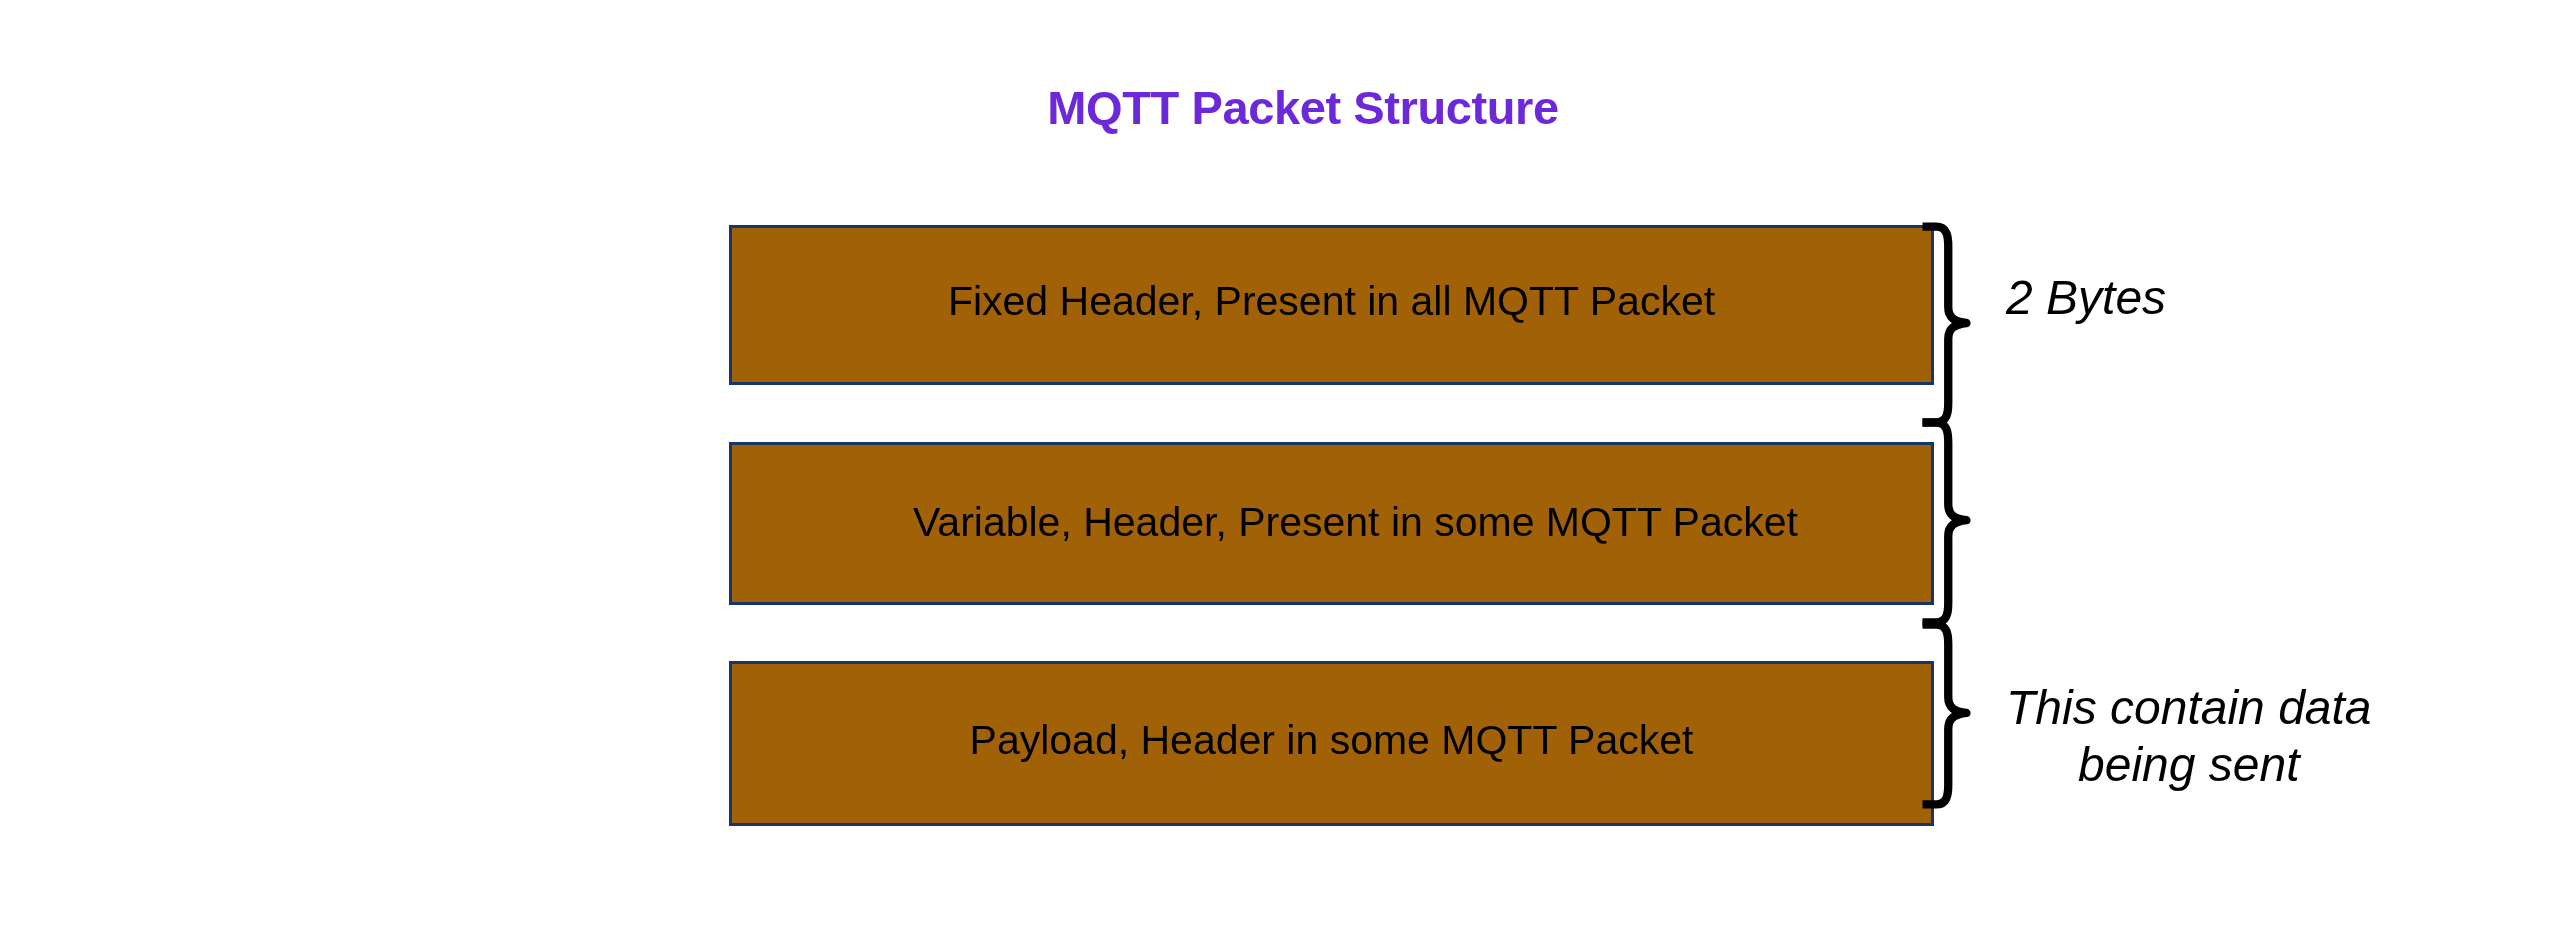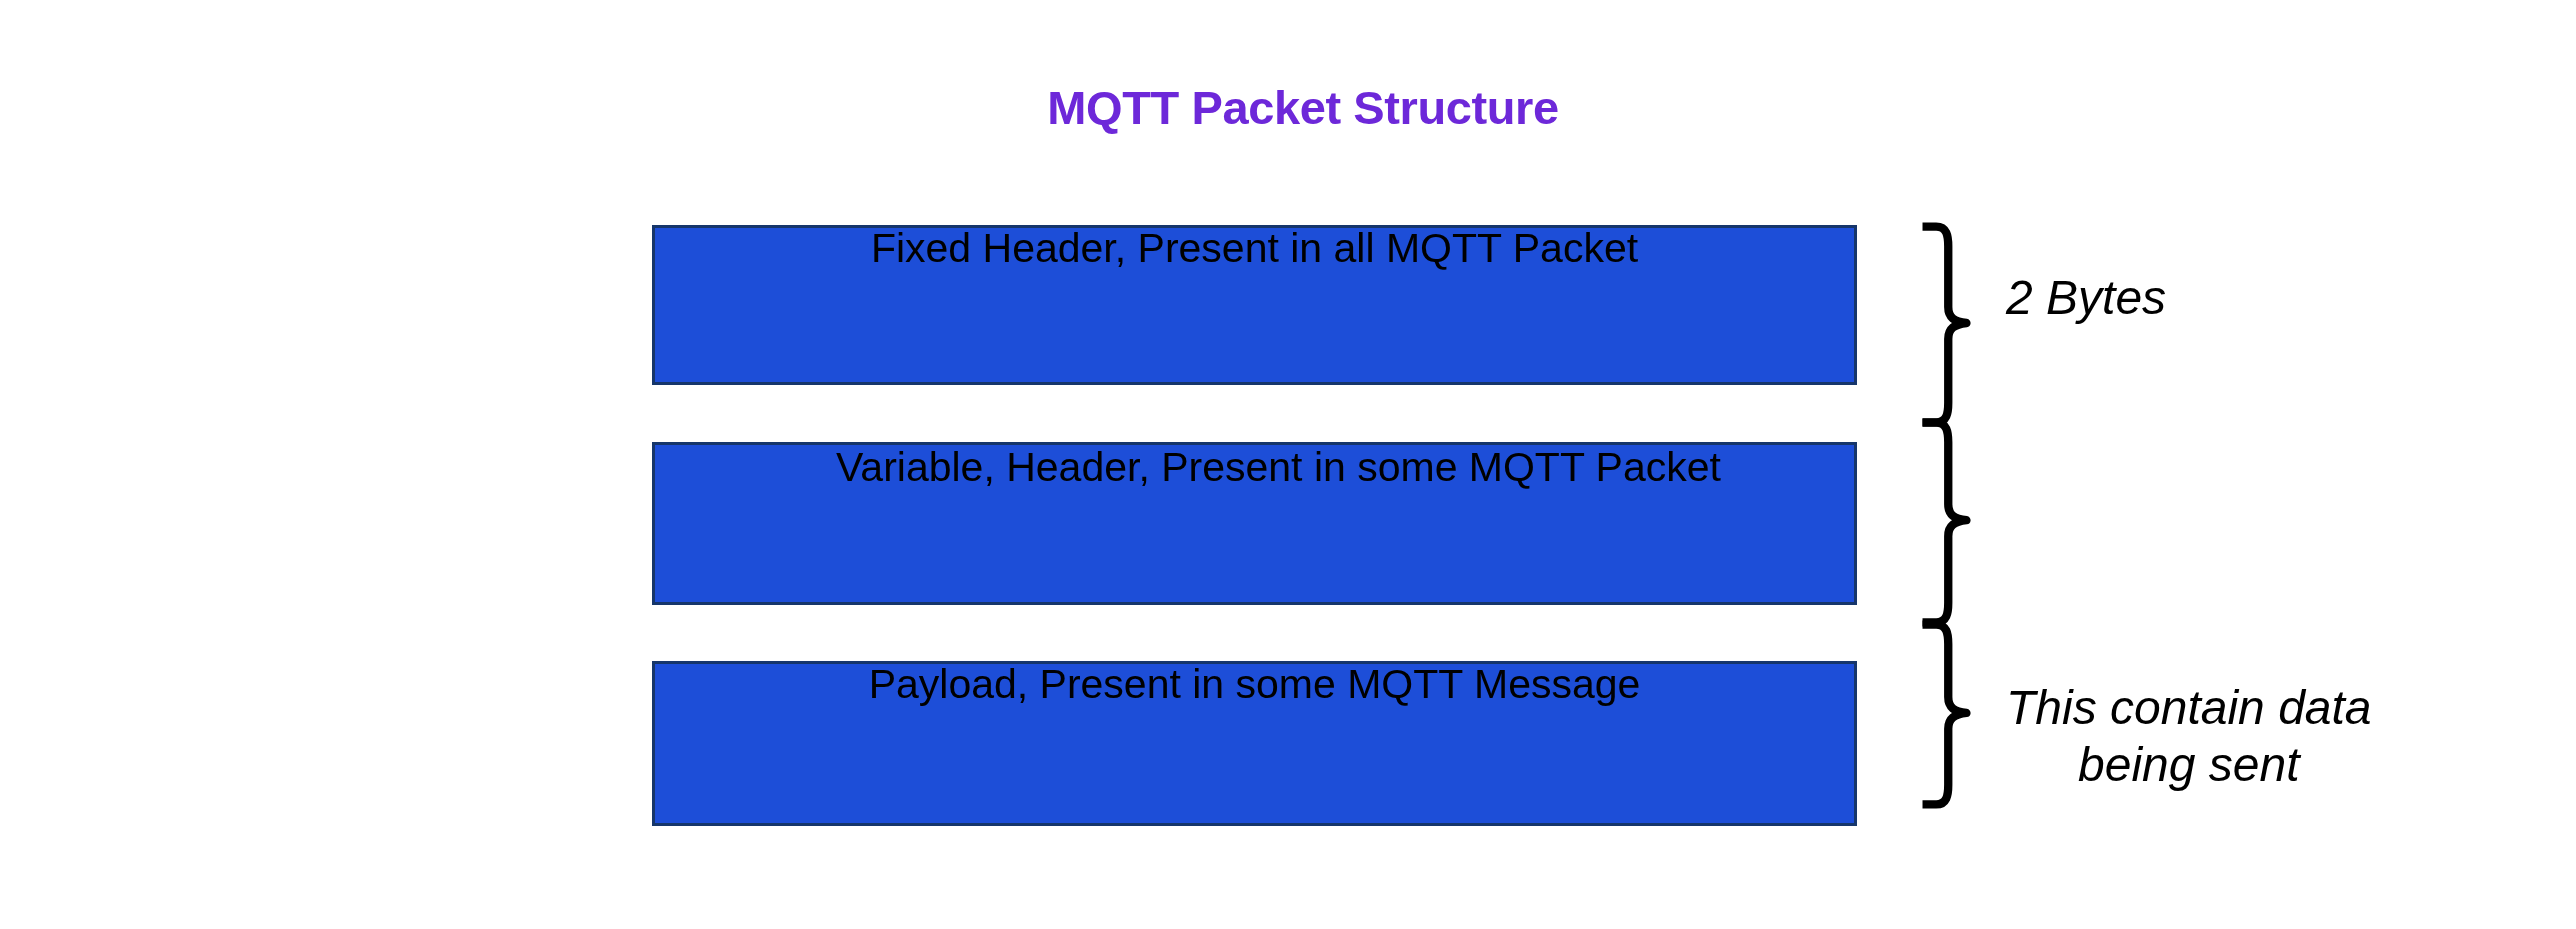--- a/index.html
+++ b/index.html
@@ -37,26 +37,27 @@
   }
   
   .diagram-title > span {
     display: inline-block;
     transform: translateX(15px);
   }
 
   
   .packet-box {
     position: absolute;
-    left: 652px;
+    left: 729px;
     width: 1205px;
     box-sizing: border-box;
-    background: #1d4ed8;
+    background: #a16207;
     border: 3px solid #16366b;
     display: flex;
+    align-items: center;
     justify-content: center;
   }
   .packet-box-label {
     font-size: 41px;
     font-weight: 400;
     color: #000000;
     line-height: 1.15;
     white-space: nowrap;
     text-align: center;
   }
@@ -108,21 +109,21 @@
 
   <div class="packet-box" id="box-fixed-header">
     <span class="packet-box-label">Fixed Header, Present in all MQTT Packet</span>
   </div>
 
   <div class="packet-box" id="box-variable-header">
     <span class="packet-box-label">Variable, Header, Present in some MQTT Packet</span>
   </div>
 
   <div class="packet-box" id="box-payload">
-    <span class="packet-box-label">Payload, Present in some MQTT Message</span>
+    <span class="packet-box-label">Payload, Header in some MQTT Packet</span>
   </div>
 
   <div class="brace" id="brace-1">
     <svg viewBox="0 0 70 270" preserveAspectRatio="none" aria-hidden="true">
       <path d="M2 6 H20 C34 6 36 18 36 32 V112 C36 126 44 131 60 133
                C44 135 36 140 36 154 V238 C36 252 34 264 20 264 H2" fill="none" stroke="#000000" stroke-width="11" stroke-linecap="butt" stroke-linejoin="round"></path>
     </svg>
   </div>
 
   <div class="brace" id="brace-2">

